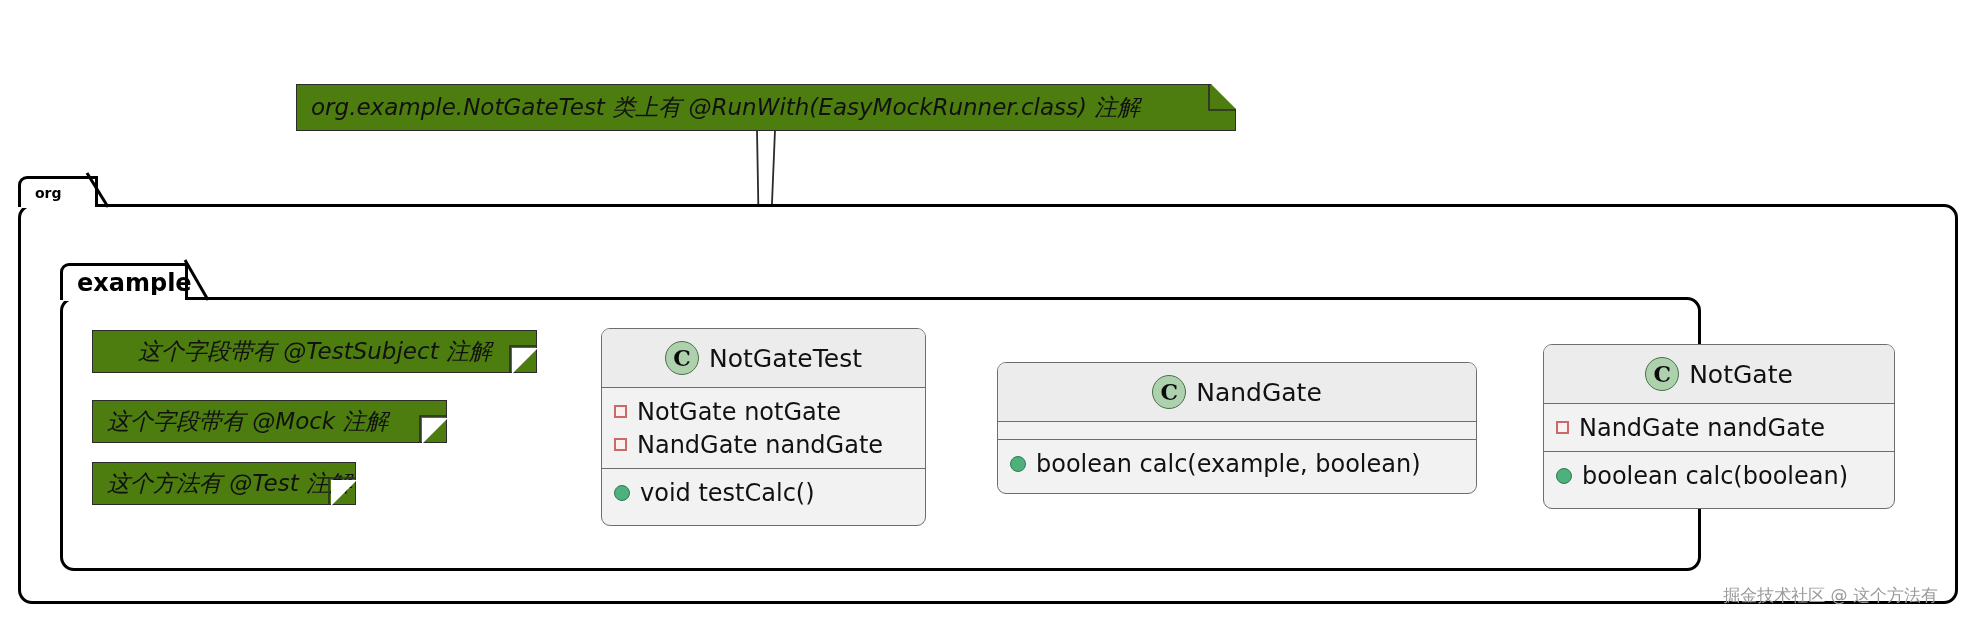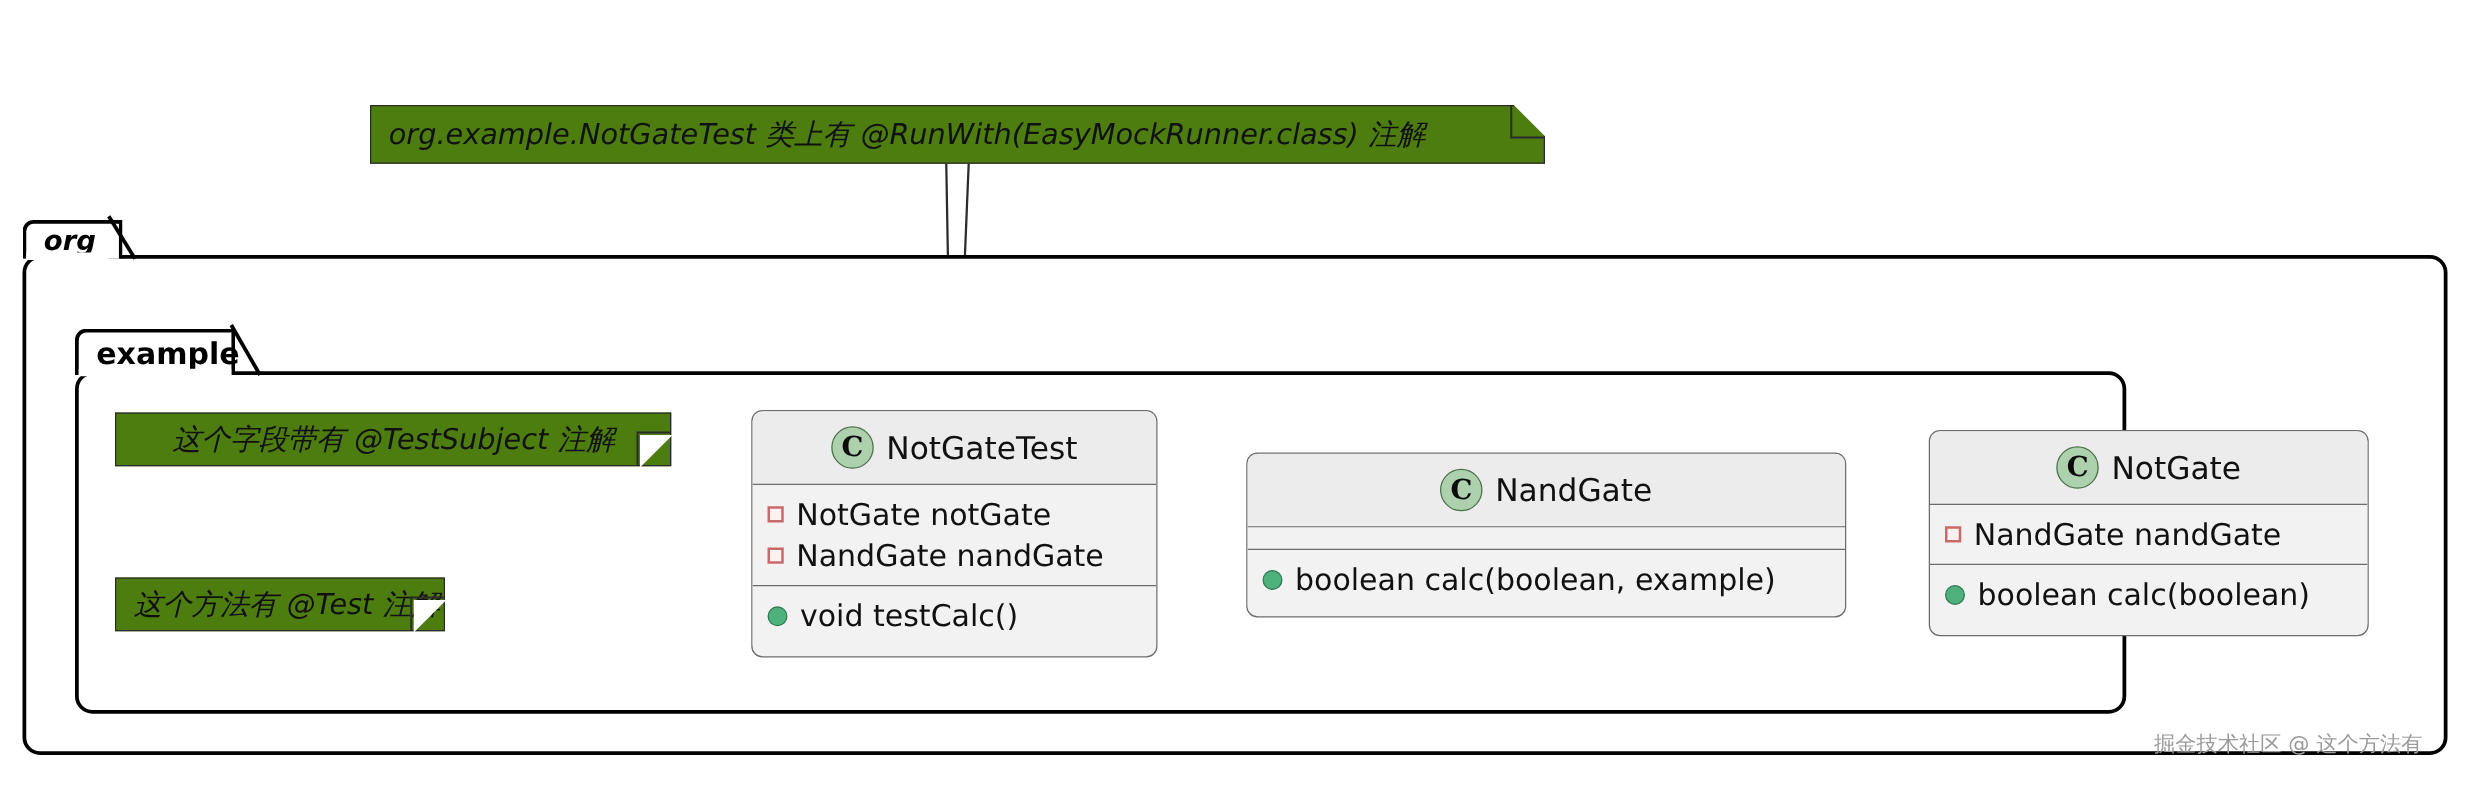--- a/index.html
+++ b/index.html
@@ -115,21 +115,21 @@
 
   <div class="note fold-tr" style="left:296px;top:84px;width:940px;height:47px;">
     <span>org.example.NotGateTest 类上有 @RunWith(EasyMockRunner.class) 注解</span>
     <span class="fold"></span>
     <svg style="position:absolute;right:-1.5px;top:-1.5px;width:28px;height:28px;overflow:visible;">
       <polyline points="0,0 0,26 26,26" fill="none" stroke="#2b2b2b" stroke-width="1.6"></polyline>
     </svg>
   </div>
 
   <div class="pkg" style="left:18px;top:204px;width:1940px;height:400px;"></div>
-  <div class="pkg-tab" style="left:18px;top:176px;width:80px;height:31px;font-size:22px;font-style:italic;">
+  <div class="pkg-tab" style="left:18px;top:176px;width:80px;height:31px;font-size:14px;">
     <span>org</span>
   </div>
   <svg style="position:absolute;left:86px;top:173px;width:36px;height:38px;overflow:visible;">
     <line x1="1" y1="0" x2="22" y2="34" stroke="#000" stroke-width="3"></line>
   </svg>
   <div class="tab-mask" style="left:21px;top:202px;width:66px;height:6px;"></div>
 
   <div class="pkg" style="left:60px;top:297px;width:1641px;height:274px;"></div>
   <div class="pkg-tab" style="left:60px;top:263px;width:128px;height:37px;font-size:24px;">
     <span>example</span>
@@ -140,20 +140,27 @@
   <div class="tab-mask" style="left:63px;top:295px;width:122px;height:6px;"></div>
 
   <div class="note fold-br" style="left:92px;top:330px;width:445px;height:43px;padding-left:45px;">
     <span>这个字段带有 @TestSubject 注解</span>
     <span class="foldbr"></span>
     <svg style="position:absolute;right:-1.5px;bottom:-1.5px;width:28px;height:28px;overflow:visible;">
       <polyline points="0,26 0,0 26,0" fill="none" stroke="#2b2b2b" stroke-width="1.6"></polyline>
     </svg>
   </div>
 
+  <div class="note fold-br" style="left:92px;top:400px;width:355px;height:43px;">
+    <span>这个字段带有 @Mock 注解</span>
+    <span class="foldbr"></span>
+    <svg style="position:absolute;right:-1.5px;bottom:-1.5px;width:28px;height:28px;overflow:visible;">
+      <polyline points="0,26 0,0 26,0" fill="none" stroke="#2b2b2b" stroke-width="1.6"></polyline>
+    </svg>
+  </div>
 
   <div class="note fold-br" style="left:92px;top:462px;width:264px;height:43px;">
     <span>这个方法有 @Test 注解</span>
     <span class="foldbr"></span>
     <svg style="position:absolute;right:-1.5px;bottom:-1.5px;width:28px;height:28px;overflow:visible;">
       <polyline points="0,26 0,0 26,0" fill="none" stroke="#2b2b2b" stroke-width="1.6"></polyline>
     </svg>
   </div>
 
   <div class="cls" style="left:601px;top:328px;width:325px;height:198px;">
@@ -181,21 +188,21 @@
 
   <div class="cls" style="left:997px;top:362px;width:480px;height:132px;">
     <div class="cls-header" style="height:59px;">
       <span class="cicon">C</span>
       <span>NandGate</span>
     </div>
     <div class="cls-sect empty-sect"></div>
     <div class="cls-sect" style="padding:7px 0;">
       <div class="member">
         <span class="m-pub"></span>
-        <span>boolean calc(boolean, example)</span>
+        <span>boolean calc(example, boolean)</span>
       </div>
     </div>
   </div>
 
   <div class="cls" style="left:1543px;top:344px;width:352px;height:165px;">
     <div class="cls-header" style="height:59px;">
       <span class="cicon">C</span>
       <span>NotGate</span>
     </div>
     <div class="cls-sect" style="padding:7px 0;">

